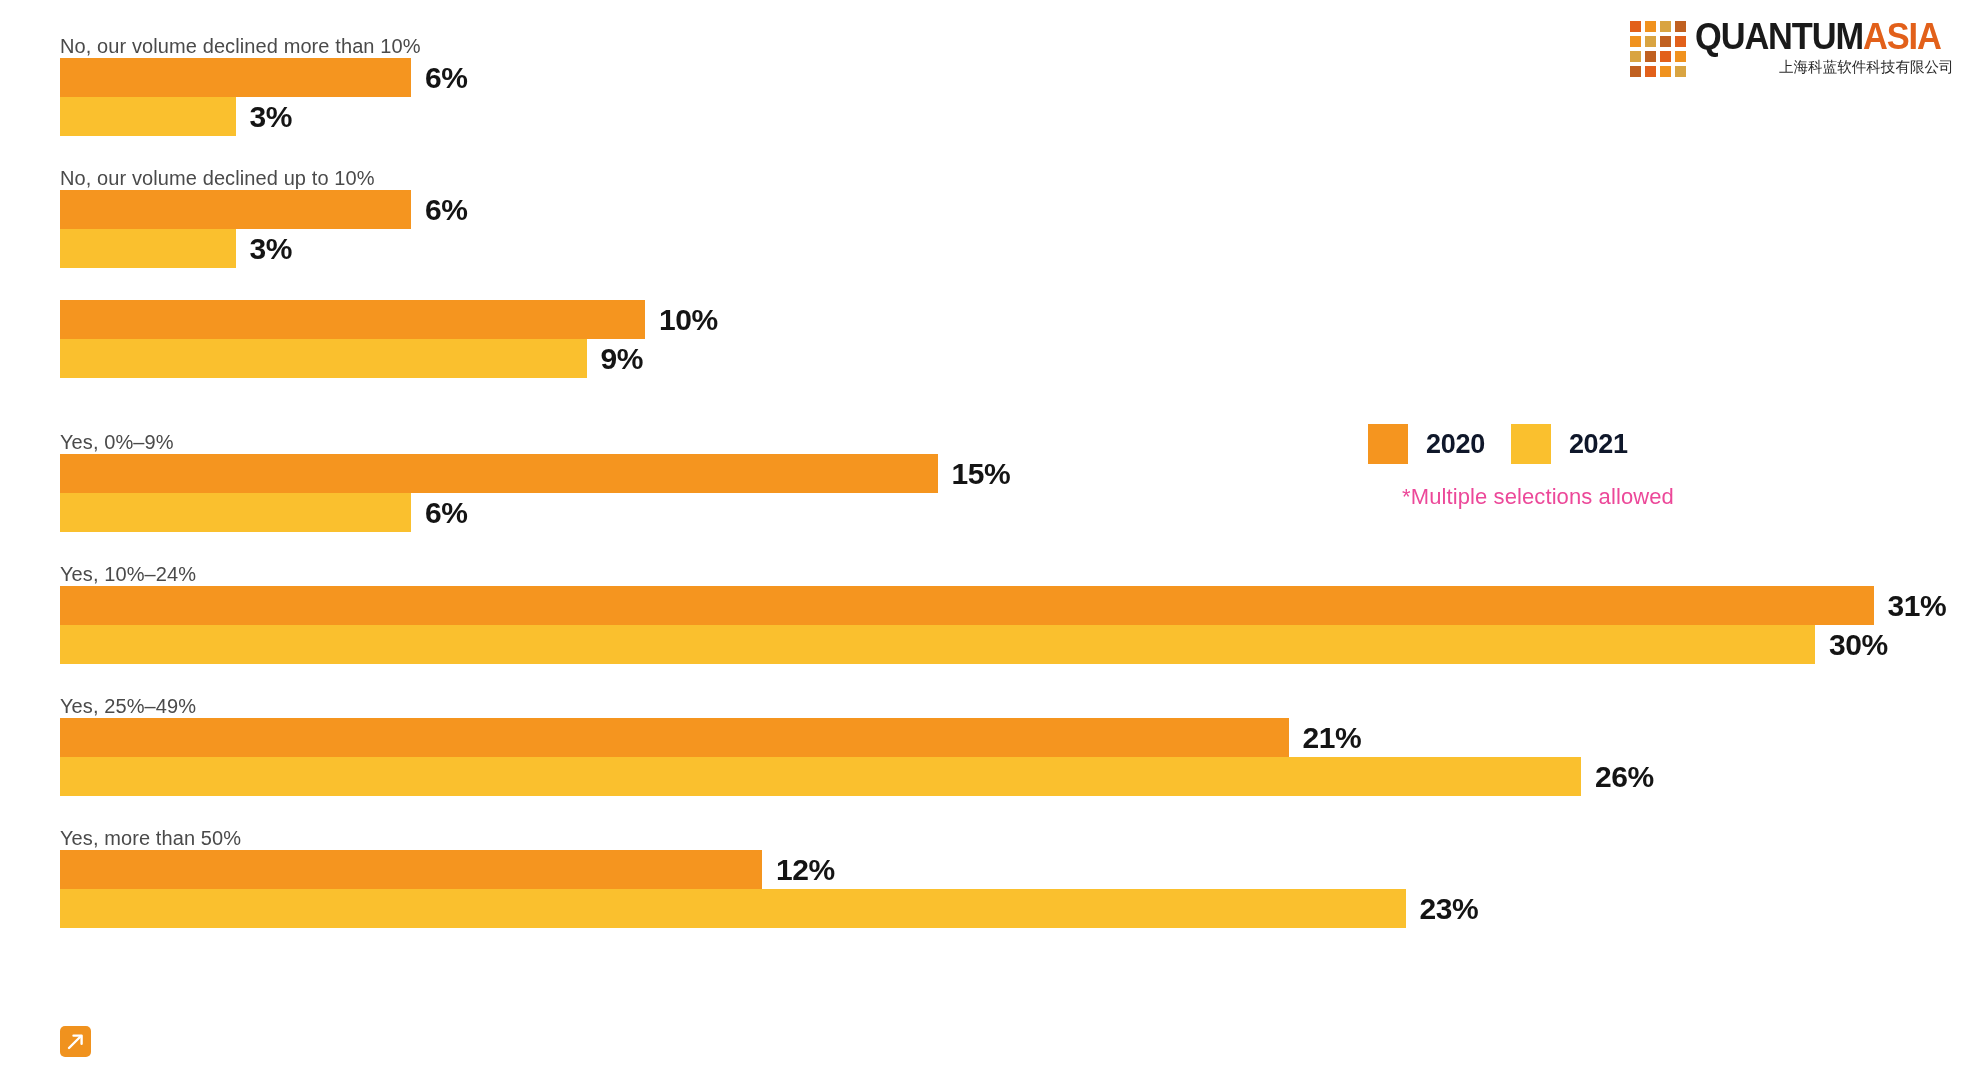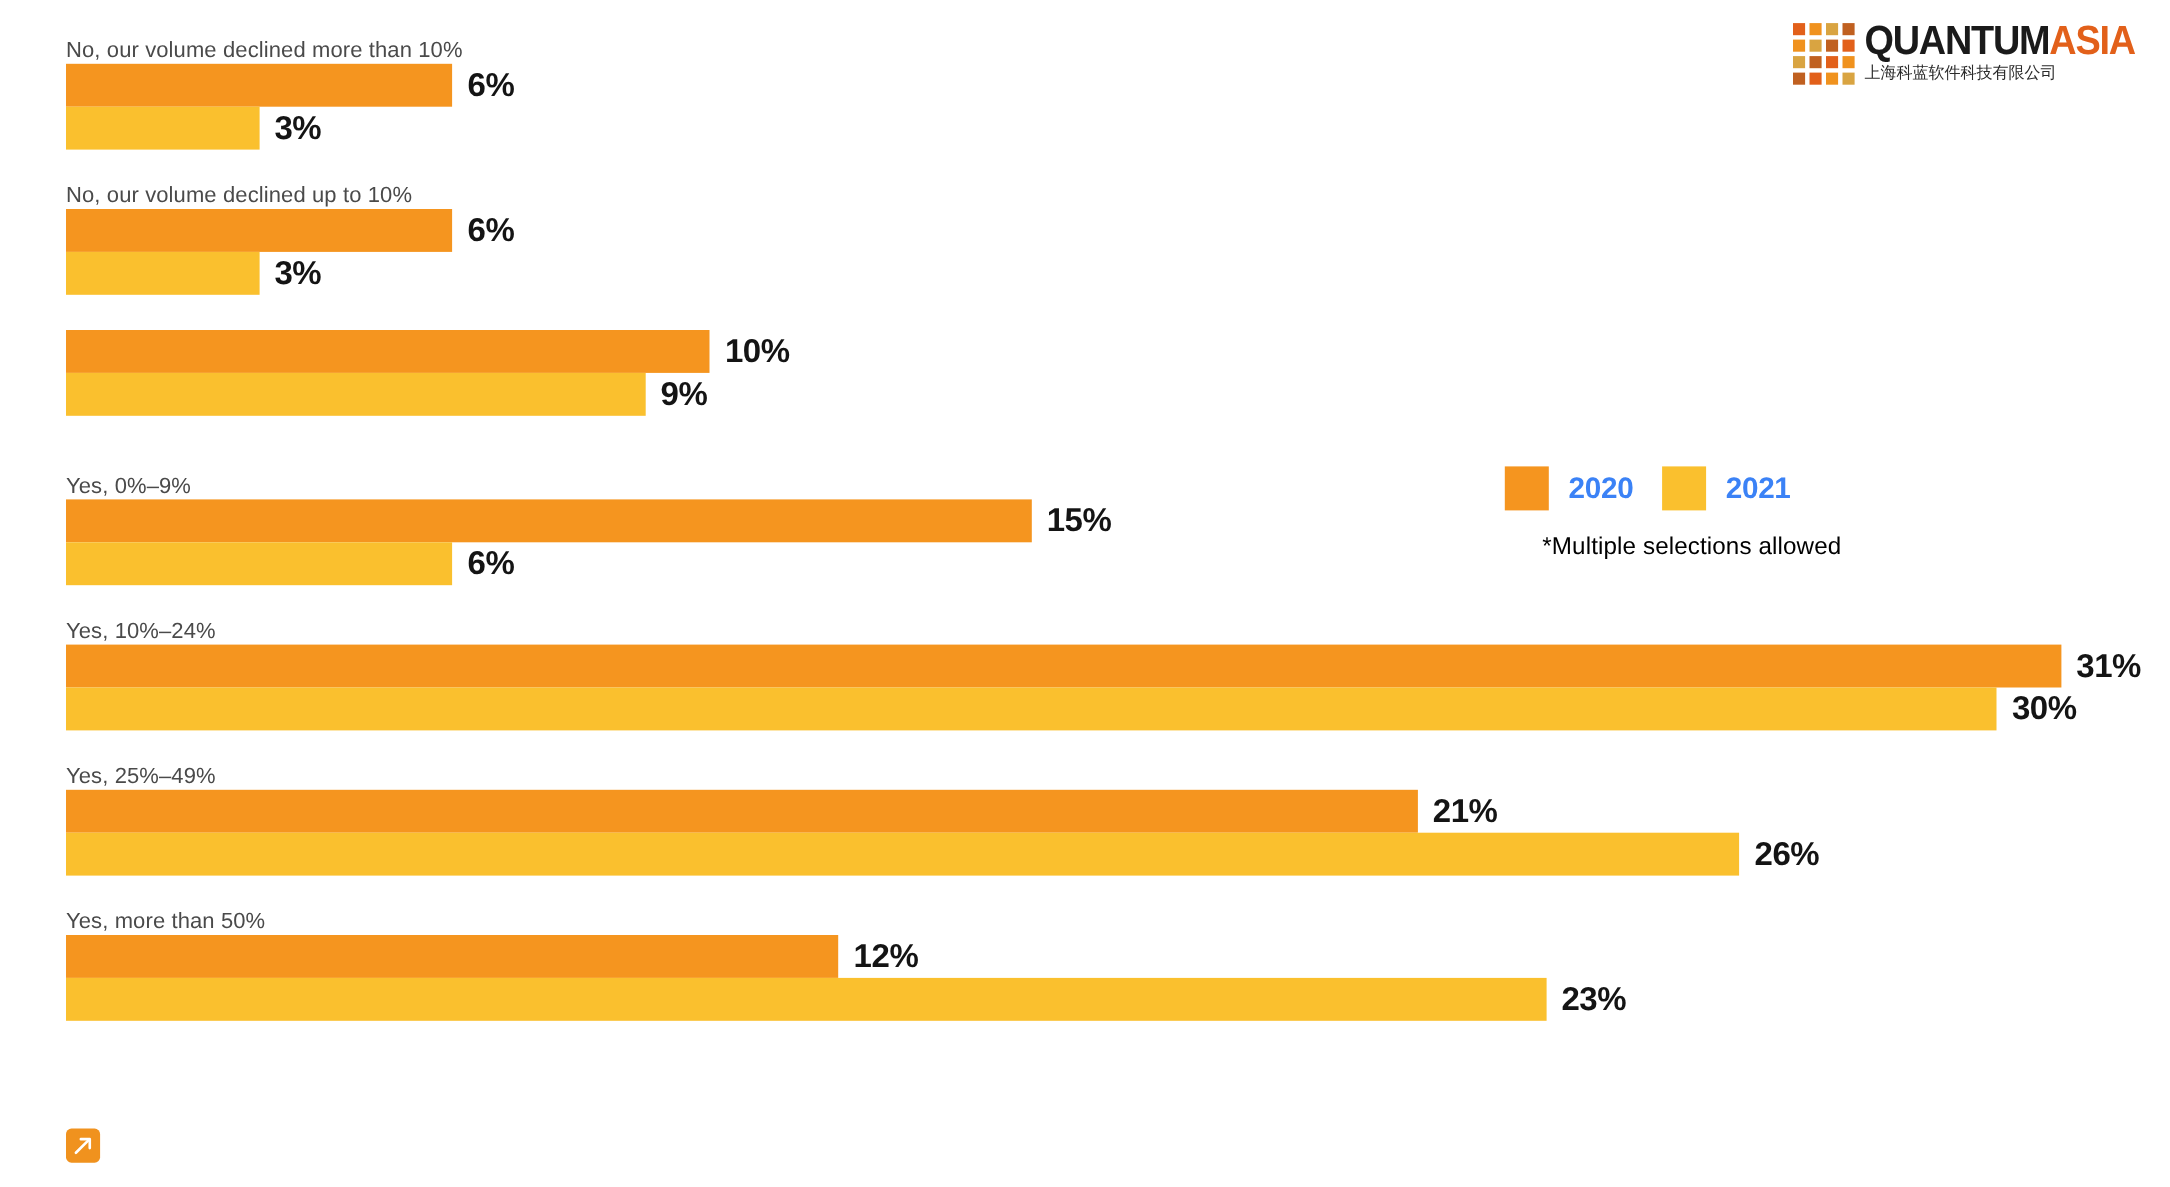--- a/index.html
+++ b/index.html
@@ -26,21 +26,21 @@
     gap: 9px;
   }
   #logo-dots {
     display: grid;
     grid-template-columns: repeat(4, 11px);
     grid-template-rows: repeat(4, 11px);
     gap: 4px;
     margin-top: 3px;
   }
   #logo-dots i { display: block; width: 11px; height: 11px; }
-  #logo-text-wrap { display: flex; flex-direction: column; }
+  #logo-text-wrap { display: flex; flex-direction: column; align-items: flex-end; }
   #logo-wordmark {
     font-family: "Liberation Sans", sans-serif;
     font-weight: bold;
     font-size: 37px;
     line-height: 38px;
     letter-spacing: -1.2px;
     white-space: nowrap;
     transform: scaleX(0.93);
     transform-origin: left center;
   }
@@ -106,27 +106,27 @@
     align-items: center;
     gap: 26px;
   }
   .legend-item { display: flex; align-items: center; gap: 18px; }
   .swatch { width: 40px; height: 40px; }
   .swatch.y2020 { background: #F5951F; }
   .swatch.y2021 { background: #FAC02E; }
   .legend-label {
     font-size: 27px;
     font-weight: bold;
-    color: #3b82f6;
+    color: #0f172a;
     letter-spacing: -0.3px;
   }
   #legend-note {
     margin-top: 20px;
     font-size: 22px;
-    color: #000000;
+    color: #ec4899;
     text-align: center;
     white-space: nowrap;
     letter-spacing: 0.1px;
   }
 
   
   #footer {
     position: absolute;
     left: 60px;
     bottom: 22px;

